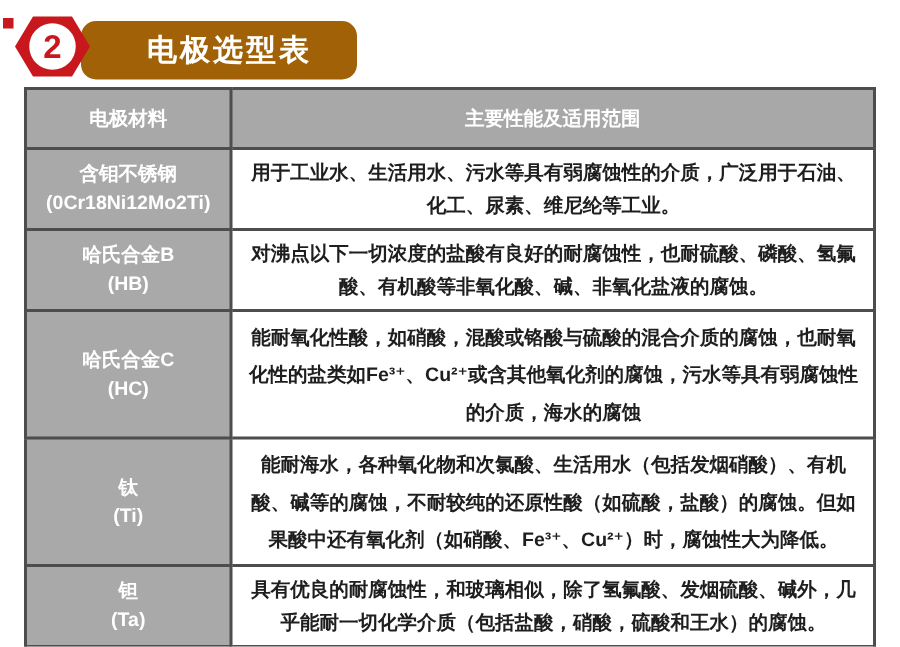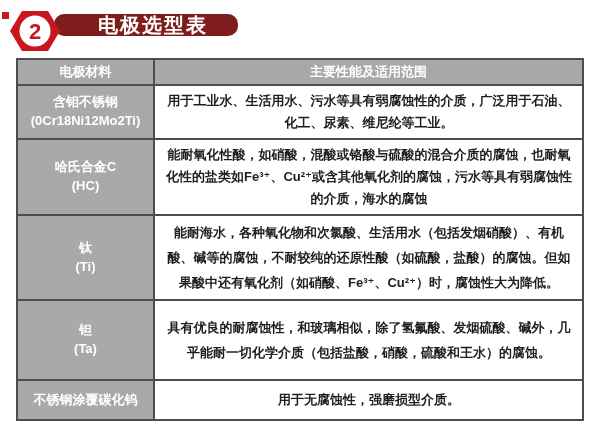--- a/index.html
+++ b/index.html
@@ -4,41 +4,41 @@
 <style>
   * { box-sizing: border-box; margin: 0; padding: 0; }
   html, body { width: 600px; height: 431px; background: #ffffff; overflow: hidden; }
   body { font-family: "Liberation Sans", "DejaVu Sans", sans-serif; position: relative; }
 
   
   .page-header { position: absolute; left: 0; top: 6px; height: 50px; width: 100%; }
   .left-mark { position: absolute; left: 2px; top: 6px; width: 7px; height: 7px; background: #c8171d; }
   .step-badge { position: absolute; left: 9px; top: 2px; width: 52px; height: 46px; z-index: 2; }
   .title-pill {
-    position: absolute; left: 54px; top: 8px; height: 22px;
-    background: #7f1d1d; border-radius: 10px;
+    position: absolute; left: 54px; top: 8px; height: 39px;
+    background: #a16207; border-radius: 10px;
     display: flex; align-items: center; justify-content: center;
     padding: 0 30px 0 44px; min-width: 156px;
   }
   .title-pill span {
     color: #ffffff; font-size: 20px; font-weight: bold; letter-spacing: 2px;
     line-height: 1;
   }
 
   
   table.sel-table {
     position: absolute; left: 16px; top: 58px; width: 568px;
     border-collapse: collapse; table-layout: fixed;
     font-size: 13px; color: #1e1e1e;
   }
   .sel-table col.c1 { width: 137px; }
   .sel-table th, .sel-table td { border: 2px solid #4d4d4d; }
   .sel-table thead th {
     background: #a8a8a8; color: #ffffff; font-weight: bold;
-    height: 26px; text-align: center; font-size: 13px;
+    height: 40px; text-align: center; font-size: 13px;
   }
   .sel-table td.mat {
     background: #a9a9a9; color: #ffffff; font-weight: bold;
     text-align: center; vertical-align: middle; font-size: 13px;
     line-height: 1.45; padding: 2px;
   }
   .sel-table td.desc {
     background: #ffffff; vertical-align: middle;
     padding: 4px 10px 4px 11px; line-height: 22px; font-weight: bold;
     text-align: center;
@@ -83,20 +83,27 @@
   <tbody>
     <tr>
       <td class="mat">
         <div>含钼不锈钢</div>
         <div class="sub">(0Cr18Ni12Mo2Ti)</div>
       </td>
       <td class="desc">用于工业水、生活用水、污水等具有弱腐蚀性的介质，广泛用于石油、化工、尿素、维尼纶等工业。</td>
     </tr>
     <tr>
       <td class="mat">
+        <div>哈氏合金B</div>
+        <div class="sub">(HB)</div>
+      </td>
+      <td class="desc">对沸点以下一切浓度的盐酸有良好的耐腐蚀性，也耐硫酸、磷酸、氢氟酸、有机酸等非氧化酸、碱、非氧化盐液的腐蚀。</td>
+    </tr>
+    <tr>
+      <td class="mat">
         <div>哈氏合金C</div>
         <div class="sub">(HC)</div>
       </td>
       <td class="desc">能耐氧化性酸，如硝酸，混酸或铬酸与硫酸的混合介质的腐蚀，也耐氧化性的盐类如Fe³⁺、Cu²⁺或含其他氧化剂的腐蚀，污水等具有弱腐蚀性的介质，海水的腐蚀</td>
     </tr>
     <tr>
       <td class="mat">
         <div>钛</div>
         <div class="sub">(Ti)</div>
       </td>

